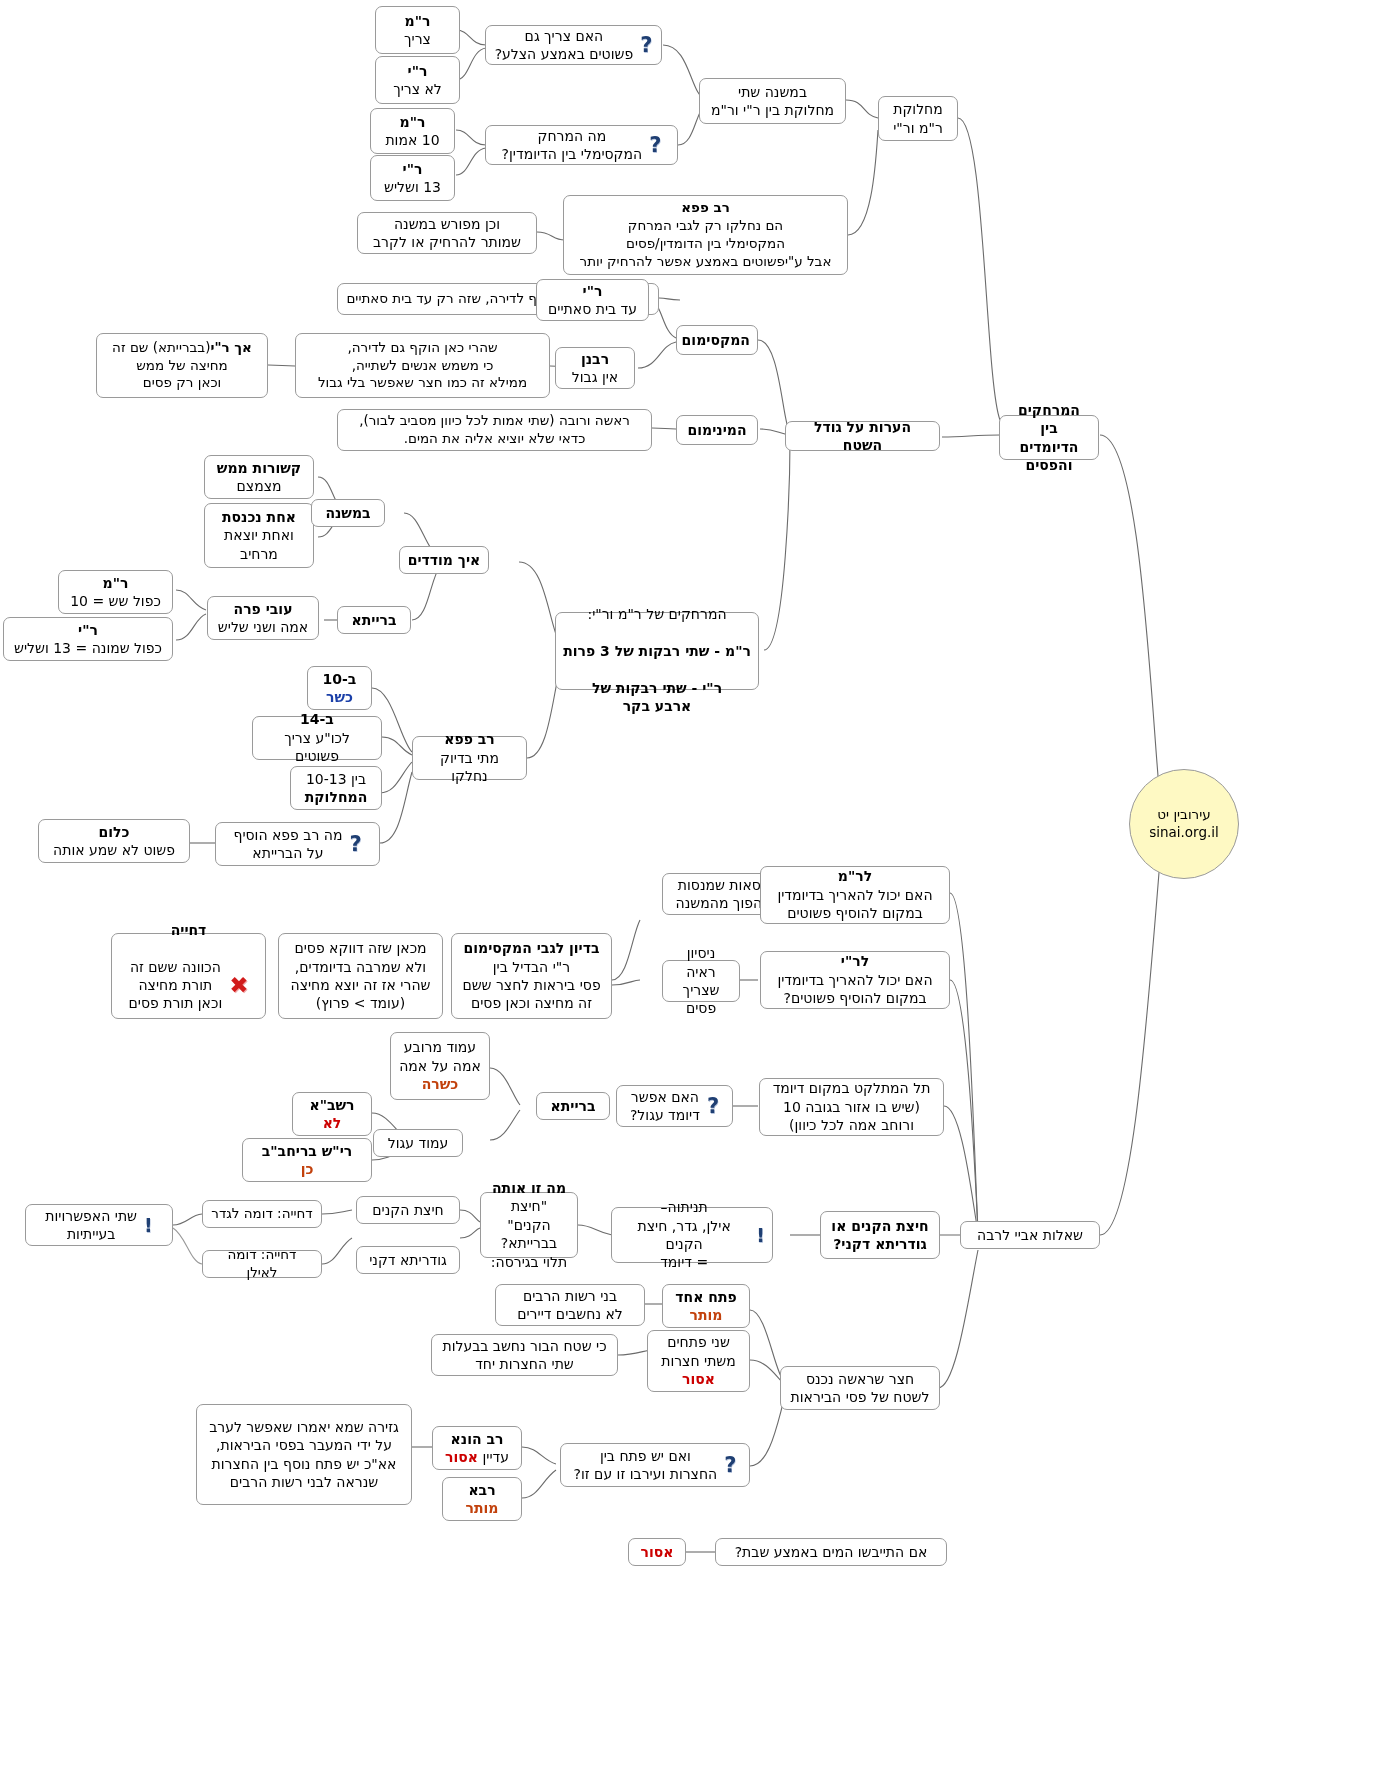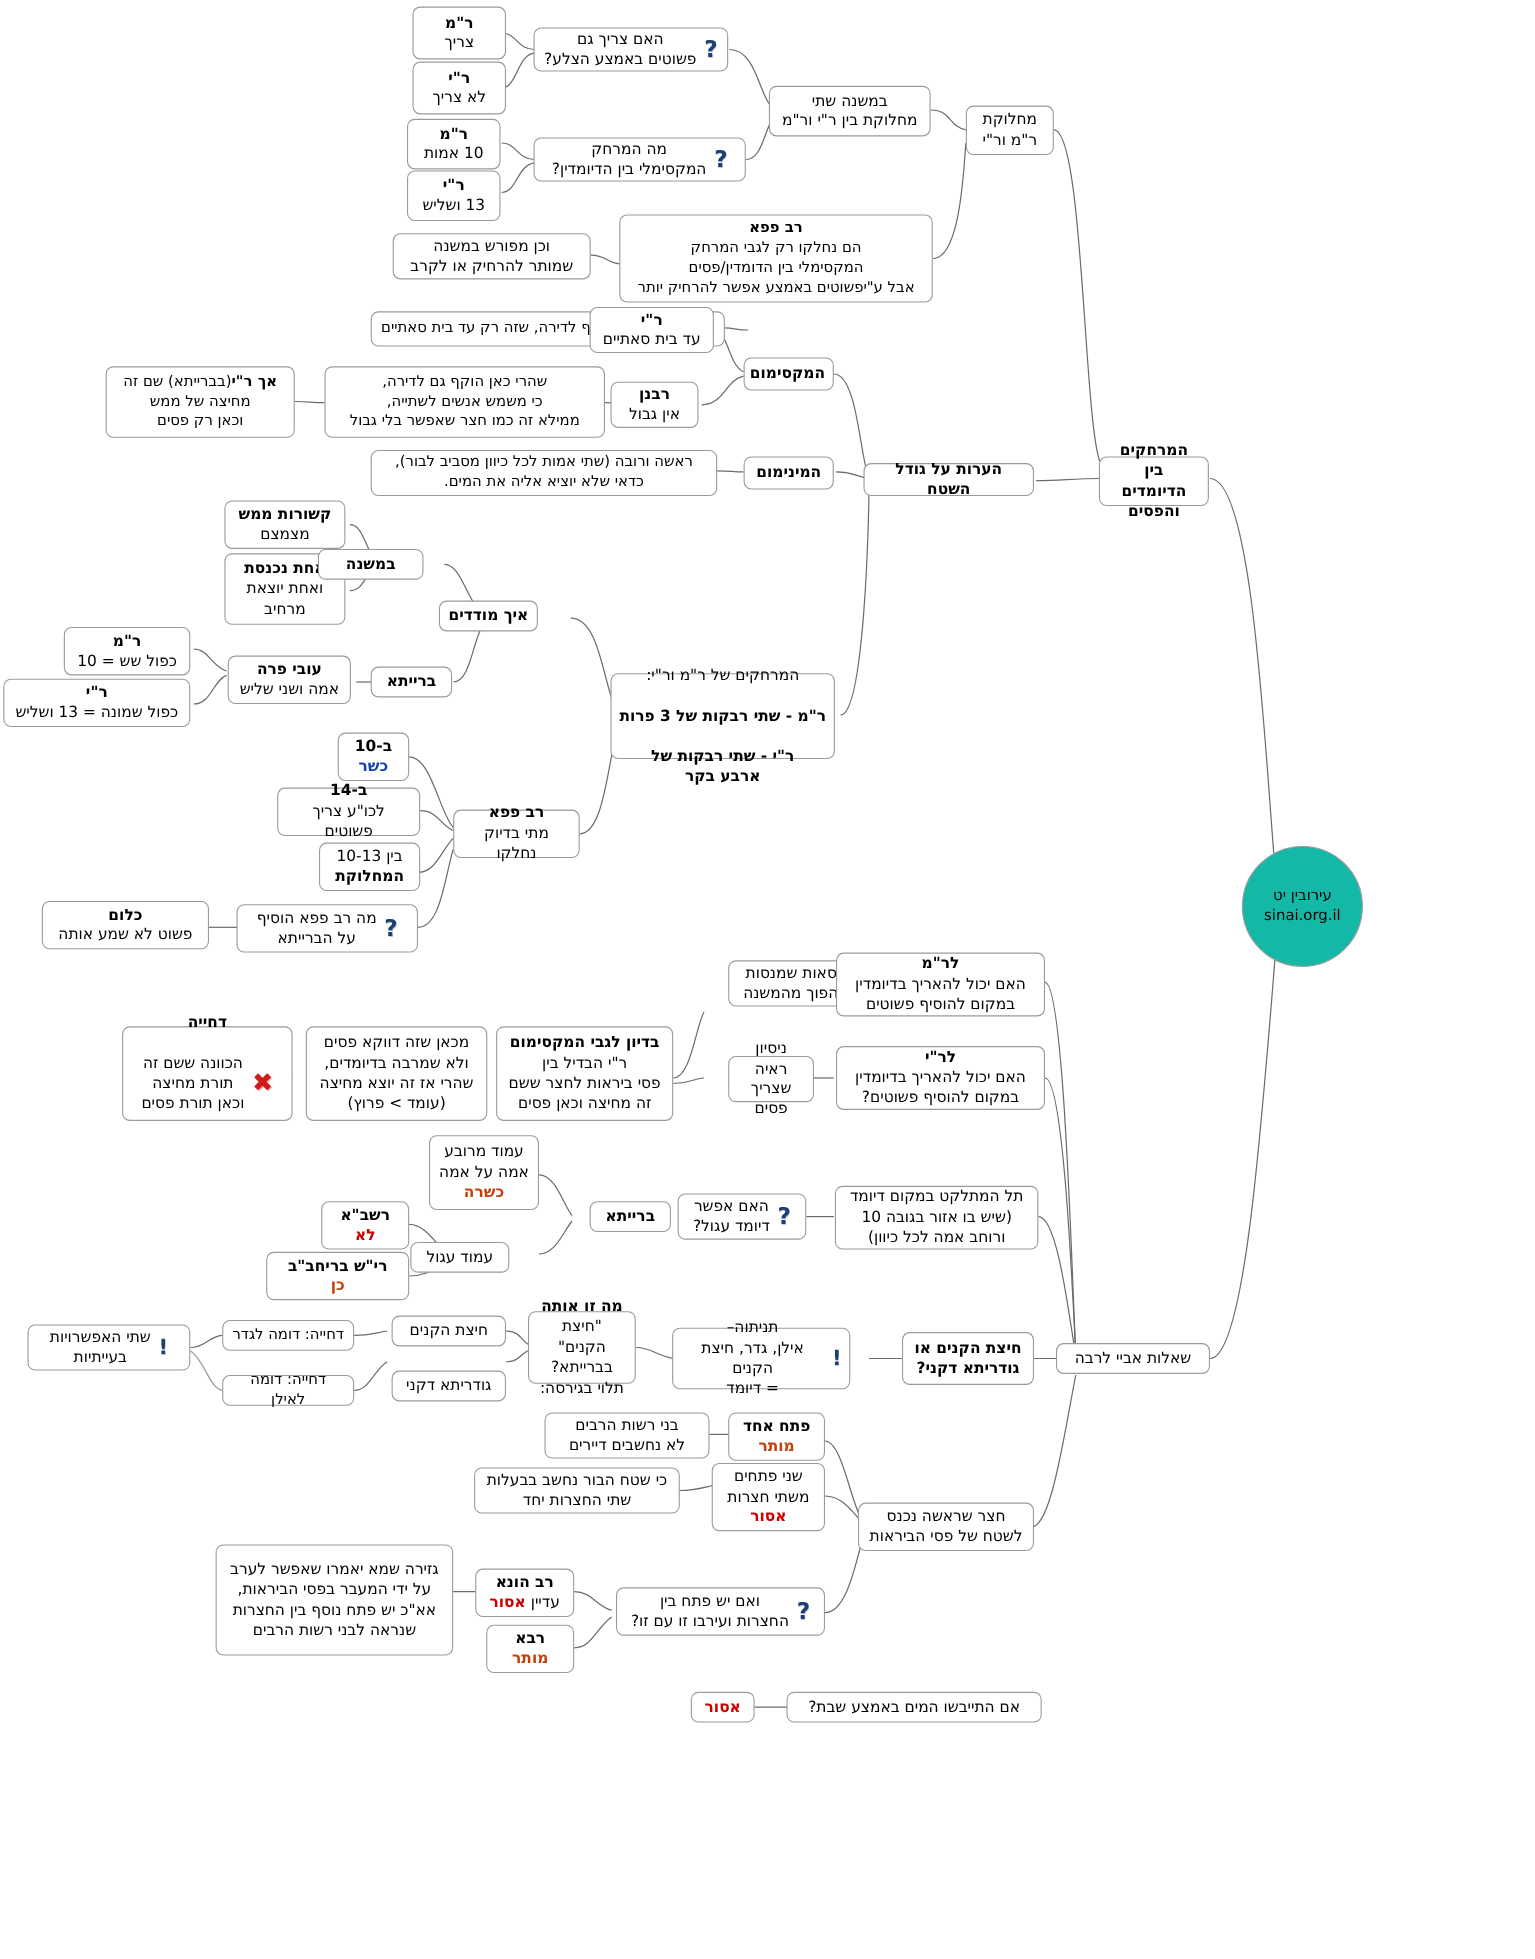--- a/index.html
+++ b/index.html
@@ -38,21 +38,21 @@
     unicode-bidi:isolate;
     white-space:pre-line;
     z-index:2;
   }
   .node .txt{width:100%;}
   .b{font-weight:bold;}
   .root{
     position:absolute;
     border:1px solid #9a9a9a;
     border-radius:50%;
-    background:#14b8a6;
+    background:#fef9c3;
     display:flex;
     align-items:center;
     justify-content:center;
     text-align:center;
     flex-direction:column;
     line-height:1.3;
     z-index:3;
   }
   .q-icon{
     font-weight:bold;
@@ -294,21 +294,21 @@
 
   <div class="node" style="right:1081px;top:455px;width:110px;height:44px;font-size:14px;">
     <span class="txt"><b class="b">קשורות ממש</b><br><span>מצמצם</span></span>
   </div>
 
   <div class="node" style="right:1081px;top:503px;width:110px;height:65px;font-size:14px;">
     <span class="txt"><b class="b">אחת נכנסת</b><br><span>ואחת יוצאת
 מרחיב</span></span>
   </div>
 
-  <div class="node" style="right:1010px;top:499px;width:96px;height:28px;font-size:14px;">
+  <div class="node" style="right:1010px;top:499px;width:74px;height:28px;font-size:14px;">
     <span class="txt b">במשנה</span>
   </div>
 
   <div class="node" style="right:906px;top:546px;width:90px;height:28px;font-size:14px;">
     <span class="txt b">איך מודדים</span>
   </div>
 
   <div class="node" style="right:1222px;top:570px;width:115px;height:44px;font-size:14px;">
     <span class="txt"><b class="b">ר"מ</b><br><span>כפול שש = 10</span></span>
   </div>

